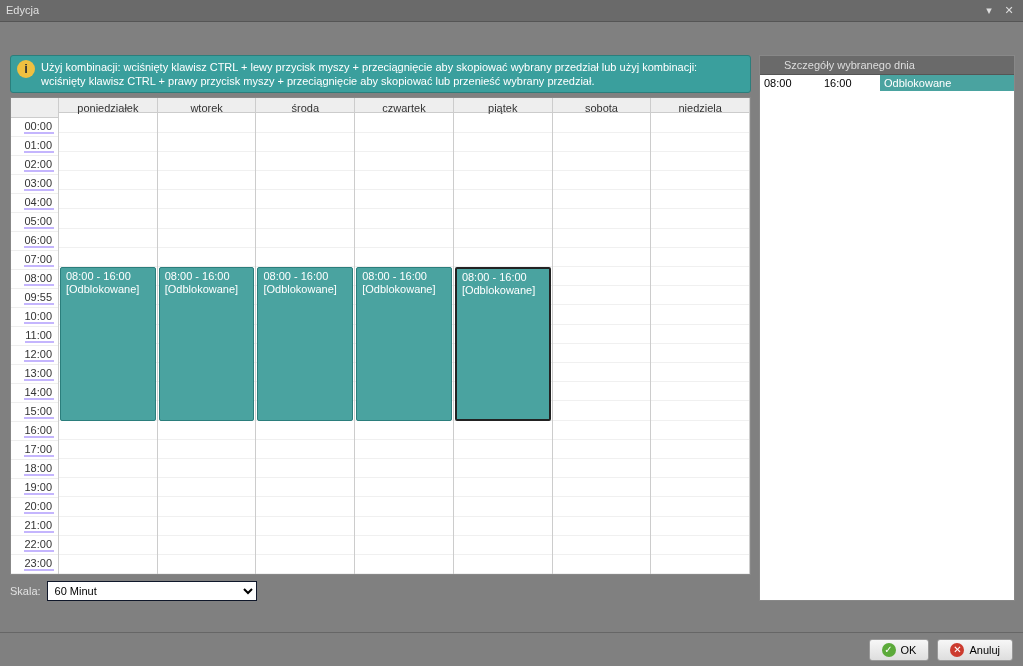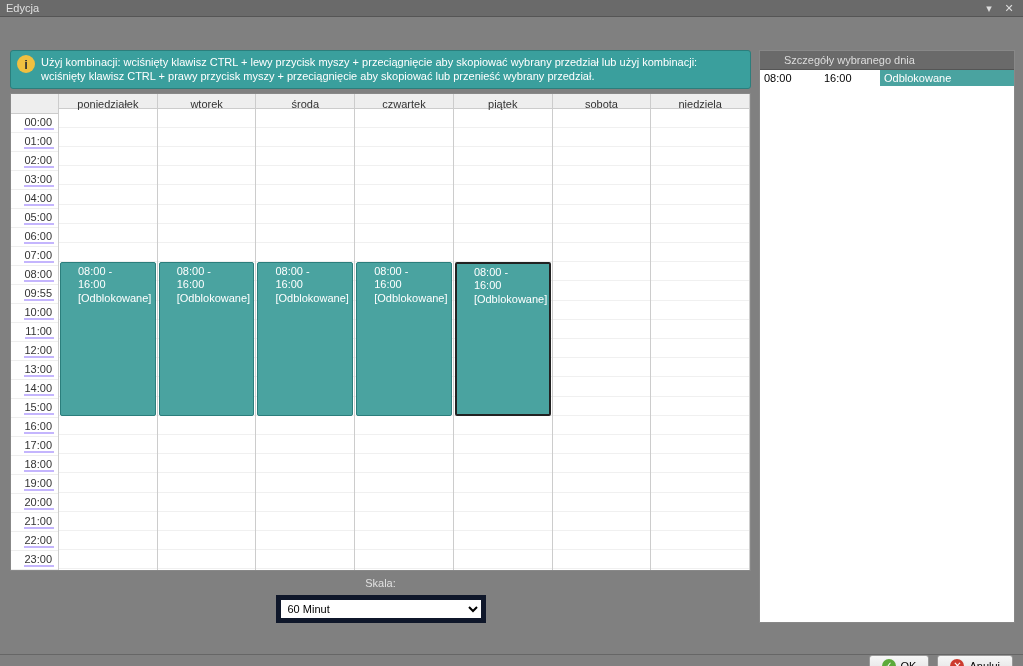--- a/index.html
+++ b/index.html
@@ -17,26 +17,26 @@
   .time-col { width: 48px; background: #fff; border-right: 1px solid #ccc; display: flex; flex-direction: column; }
   .time-col .spacer { height: 20px; border-bottom: 1px solid #ccc; background: #eee; }
   .time-col .hour { flex: 1; border-bottom: 1px solid #eee; padding: 2px 4px; color: #333; display: flex; align-items: flex-start; justify-content: flex-end; position: relative; }
   .time-col .hour span { border-bottom: 2px solid #c4b5fd; padding-right:2px; }
   .grid { flex: 1; display: flex; flex-direction: column; }
   .day-headers { height: 15px; display: flex; background: #eee; border-bottom: 1px solid #ccc; }
   .day-header { flex: 1; text-align: center; line-height: 20px; border-right: 1px solid #ccc; color: #333; }
   .grid-body { flex: 1; display: flex; position: relative; }
   .day-col { flex: 1; border-right: 1px solid #ccc; display: flex; flex-direction: column; position: relative; }
   .day-col .hour-row { flex: 1; border-bottom: 1px solid #f0f0f0; }
-  .event { position: absolute; left: 1px; right: 1px; background: #4aa3a0; color: #fff; border: 1px solid #2b7e7c; border-radius: 2px; padding: 2px 17px; font-size: 10px; line-height: 1.2; overflow: hidden; }
+  .event { position: absolute; left: 1px; right: 1px; background: #4aa3a0; color: #fff; border: 1px solid #2b7e7c; border-radius: 2px; padding: 2px 5px; font-size: 10px; line-height: 1.2; overflow: hidden; }
   .event.selected { border: 2px solid #222; }
   .event .time { display: block; }
   .event .label { display: block; }
-  .scale-bar { margin-top: 6px; display: flex; align-items: center; gap: 6px; color: #e0e0e0; flex-direction: column; }
-  .scale-bar select { width: 210px; height: 28px; background: #fff; border: 5px solid #0f172a; padding: 1px 3px; }
+  .scale-bar { margin-top: 6px; display: flex; align-items: center; gap: 6px; color: #e0e0e0; }
+  .scale-bar select { width: 210px; height: 20px; background: #fff; border: 1px solid #0f172a; padding: 1px 3px; }
   .right-panel { width: 256px; display: flex; flex-direction: column; border: 1px solid #888; background: #fff; }
   .right-title { background: #6a6a6a; color: #ddd; padding: 3px 24px; border-bottom: 1px solid #555; }
   .details-table { display: flex; flex-direction: column; flex: 1; }
   .dt-header { display: flex; background: #6a6a6a; color: #ddd; border-bottom: 1px solid #555; }
   .dt-header .col { flex: 1; padding: 2px 4px; text-align: center; border-right: 1px solid #555; line-height: 1.1; display: flex; align-items: center; justify-content: center; gap: 3px; }
   .dt-header .col.small { flex: 0 0 60px; }
   .sort-arrow { font-size: 8px; }
   .dt-row { display: flex; }
   .dt-row .cell { flex: 1; padding: 2px 4px; }
   .dt-row .cell.small { flex: 0 0 60px; }

